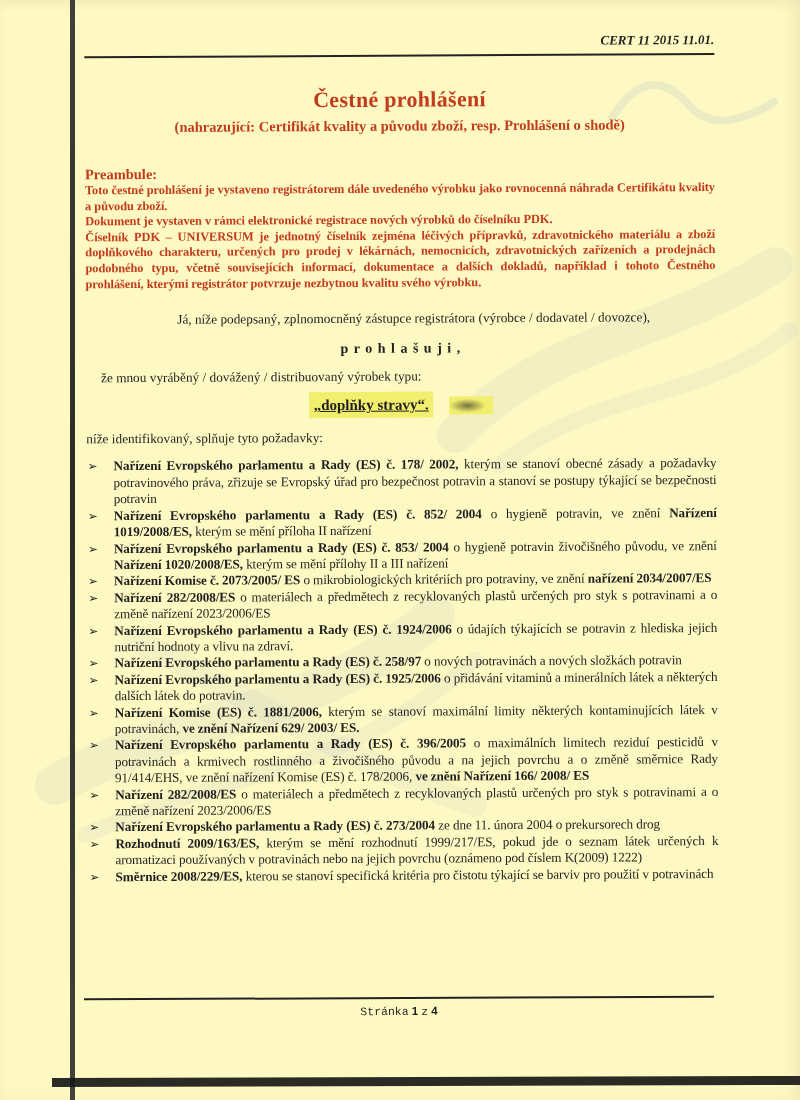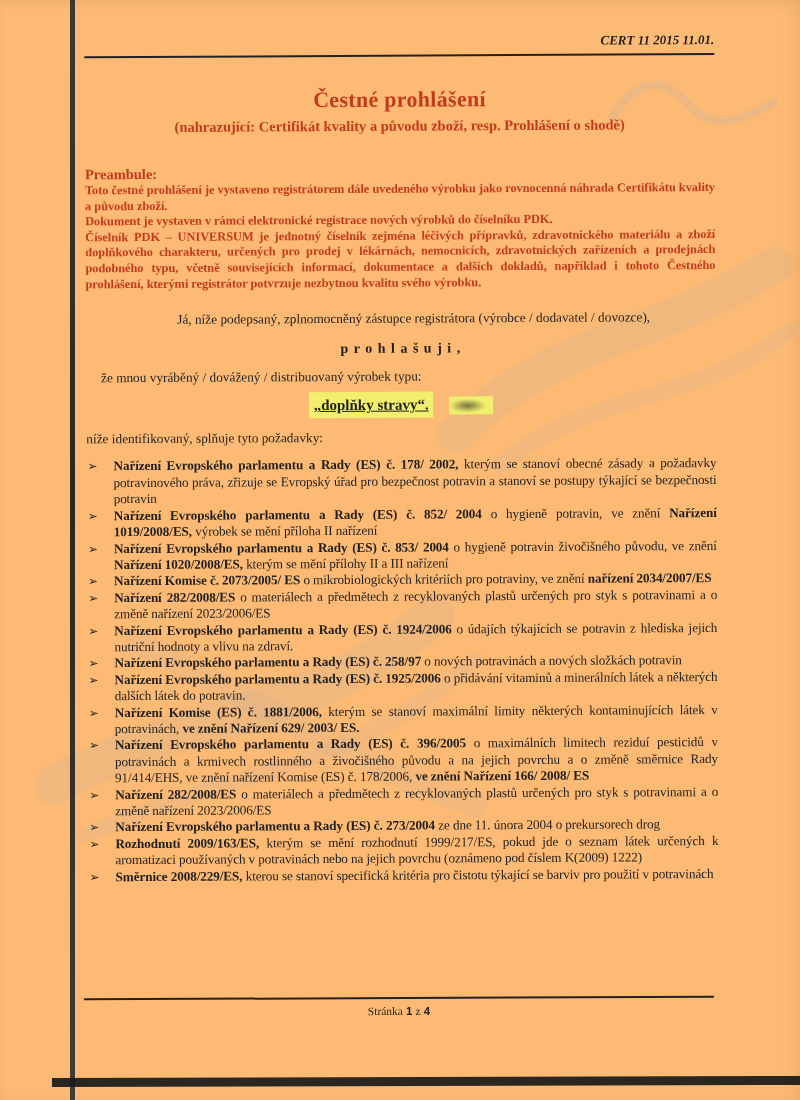--- a/index.html
+++ b/index.html
@@ -2,21 +2,21 @@
 <html style="--accent-red: #c13b1c; --highlight-yellow: #f2ee6e; --watermark-blue: #8fa9cc; --text-dark: #1f1f1f;"><head>
 <meta charset="utf-8">
 <style>
   html,body{margin:0;padding:0;}
   body{
     width:800px;height:1100px;overflow:hidden;position:relative;
     background:#f6f5f2;
     font-family:"Liberation Serif","DejaVu Serif",serif;
   }
   .sheet{
-    position:absolute;inset:0;background:#fdba74;
+    position:absolute;inset:0;background:#fef9c3;
     box-shadow:inset -8px 0 14px rgba(0,0,0,.045), inset 0 6px 10px rgba(0,0,0,.03);
   }
   
   .edge-left{
     position:absolute;left:70px;top:0;width:5px;height:1100px;
     background:linear-gradient(180deg,#2b2b2b 0%,#151515 45%,#2e2e2e 100%);
     opacity:.9;
   }
   .edge-bottom{
     position:absolute;left:52px;right:0;bottom:14px;height:9px;
@@ -80,21 +80,21 @@
     font-family:"DejaVu Sans",sans-serif;
   }
   .req-item .req-text{flex:1;text-align:justify;}
   .b{font-weight:bold;}
   .footer{
     position:absolute;left:84px;top:997px;width:630px;
     border-top:2px solid #222;padding-top:5px;text-align:center;
     font-size:12.5px;color:#1f1f1f;transform:rotate(-.25deg);
   }
   .footer .b{font-family:"Liberation Sans","DejaVu Sans",sans-serif;font-size:11.5px;}
-  .footer .lbl{font-family:Liberation Serif, serif;font-size:11.5px;font-weight:normal;}
+  .footer .lbl{font-family:Liberation Mono, monospace;font-size:11.5px;font-weight:normal;}
 </style>
 </head>
 <body>
 
 <div class="sheet">
 
   <svg class="watermark" width="800" height="1100" viewBox="0 0 800 1100">
     <path class="wm" d="M 612 118 q 36 -58 76 -14 q 28 34 86 -2" stroke-width="8" opacity="0.16"></path>
     <path class="wm" d="M 455 435 C 555 335, 645 345, 775 265" stroke-width="36" opacity="0.11"></path>
     <path class="wm" d="M 500 465 C 600 385, 700 405, 790 330" stroke-width="16" opacity="0.10"></path>
@@ -134,21 +134,21 @@
 
     <p class="req-intro">níže identifikovaný, splňuje tyto požadavky:</p>
 
     <div class="req-list">
         <div class="req-item">
           <span class="bullet">➢</span>
           <div class="req-text"><span class="b">Nařízení Evropského parlamentu a Rady (ES) č. 178/ 2002,</span><span> kterým se stanoví obecné zásady a požadavky potravinového práva, zřizuje se Evropský úřad pro bezpečnost potravin a stanoví se postupy týkající se bezpečnosti potravin</span></div>
         </div>
         <div class="req-item">
           <span class="bullet">➢</span>
-          <div class="req-text"><span class="b">Nařízení Evropského parlamentu a Rady (ES) č. 852/ 2004</span><span> o hygieně potravin, ve znění </span><span class="b">Nařízení 1019/2008/ES,</span><span> výrobek se mění příloha II nařízení</span></div>
+          <div class="req-text"><span class="b">Nařízení Evropského parlamentu a Rady (ES) č. 852/ 2004</span><span> o hygieně potravin, ve znění </span><span class="b">Nařízení 1019/2008/ES,</span><span> kterým se mění příloha II nařízení</span></div>
         </div>
         <div class="req-item">
           <span class="bullet">➢</span>
           <div class="req-text"><span class="b">Nařízení Evropského parlamentu a Rady (ES) č. 853/ 2004</span><span> o hygieně potravin živočišného původu, ve znění </span><span class="b">Nařízení 1020/2008/ES,</span><span> kterým se mění přílohy II a III nařízení</span></div>
         </div>
         <div class="req-item">
           <span class="bullet">➢</span>
           <div class="req-text"><span class="b">Nařízení Komise č. 2073/2005/ ES</span><span> o mikrobiologických kritériích pro potraviny, ve znění </span><span class="b">nařízení 2034/2007/ES</span></div>
         </div>
         <div class="req-item">

